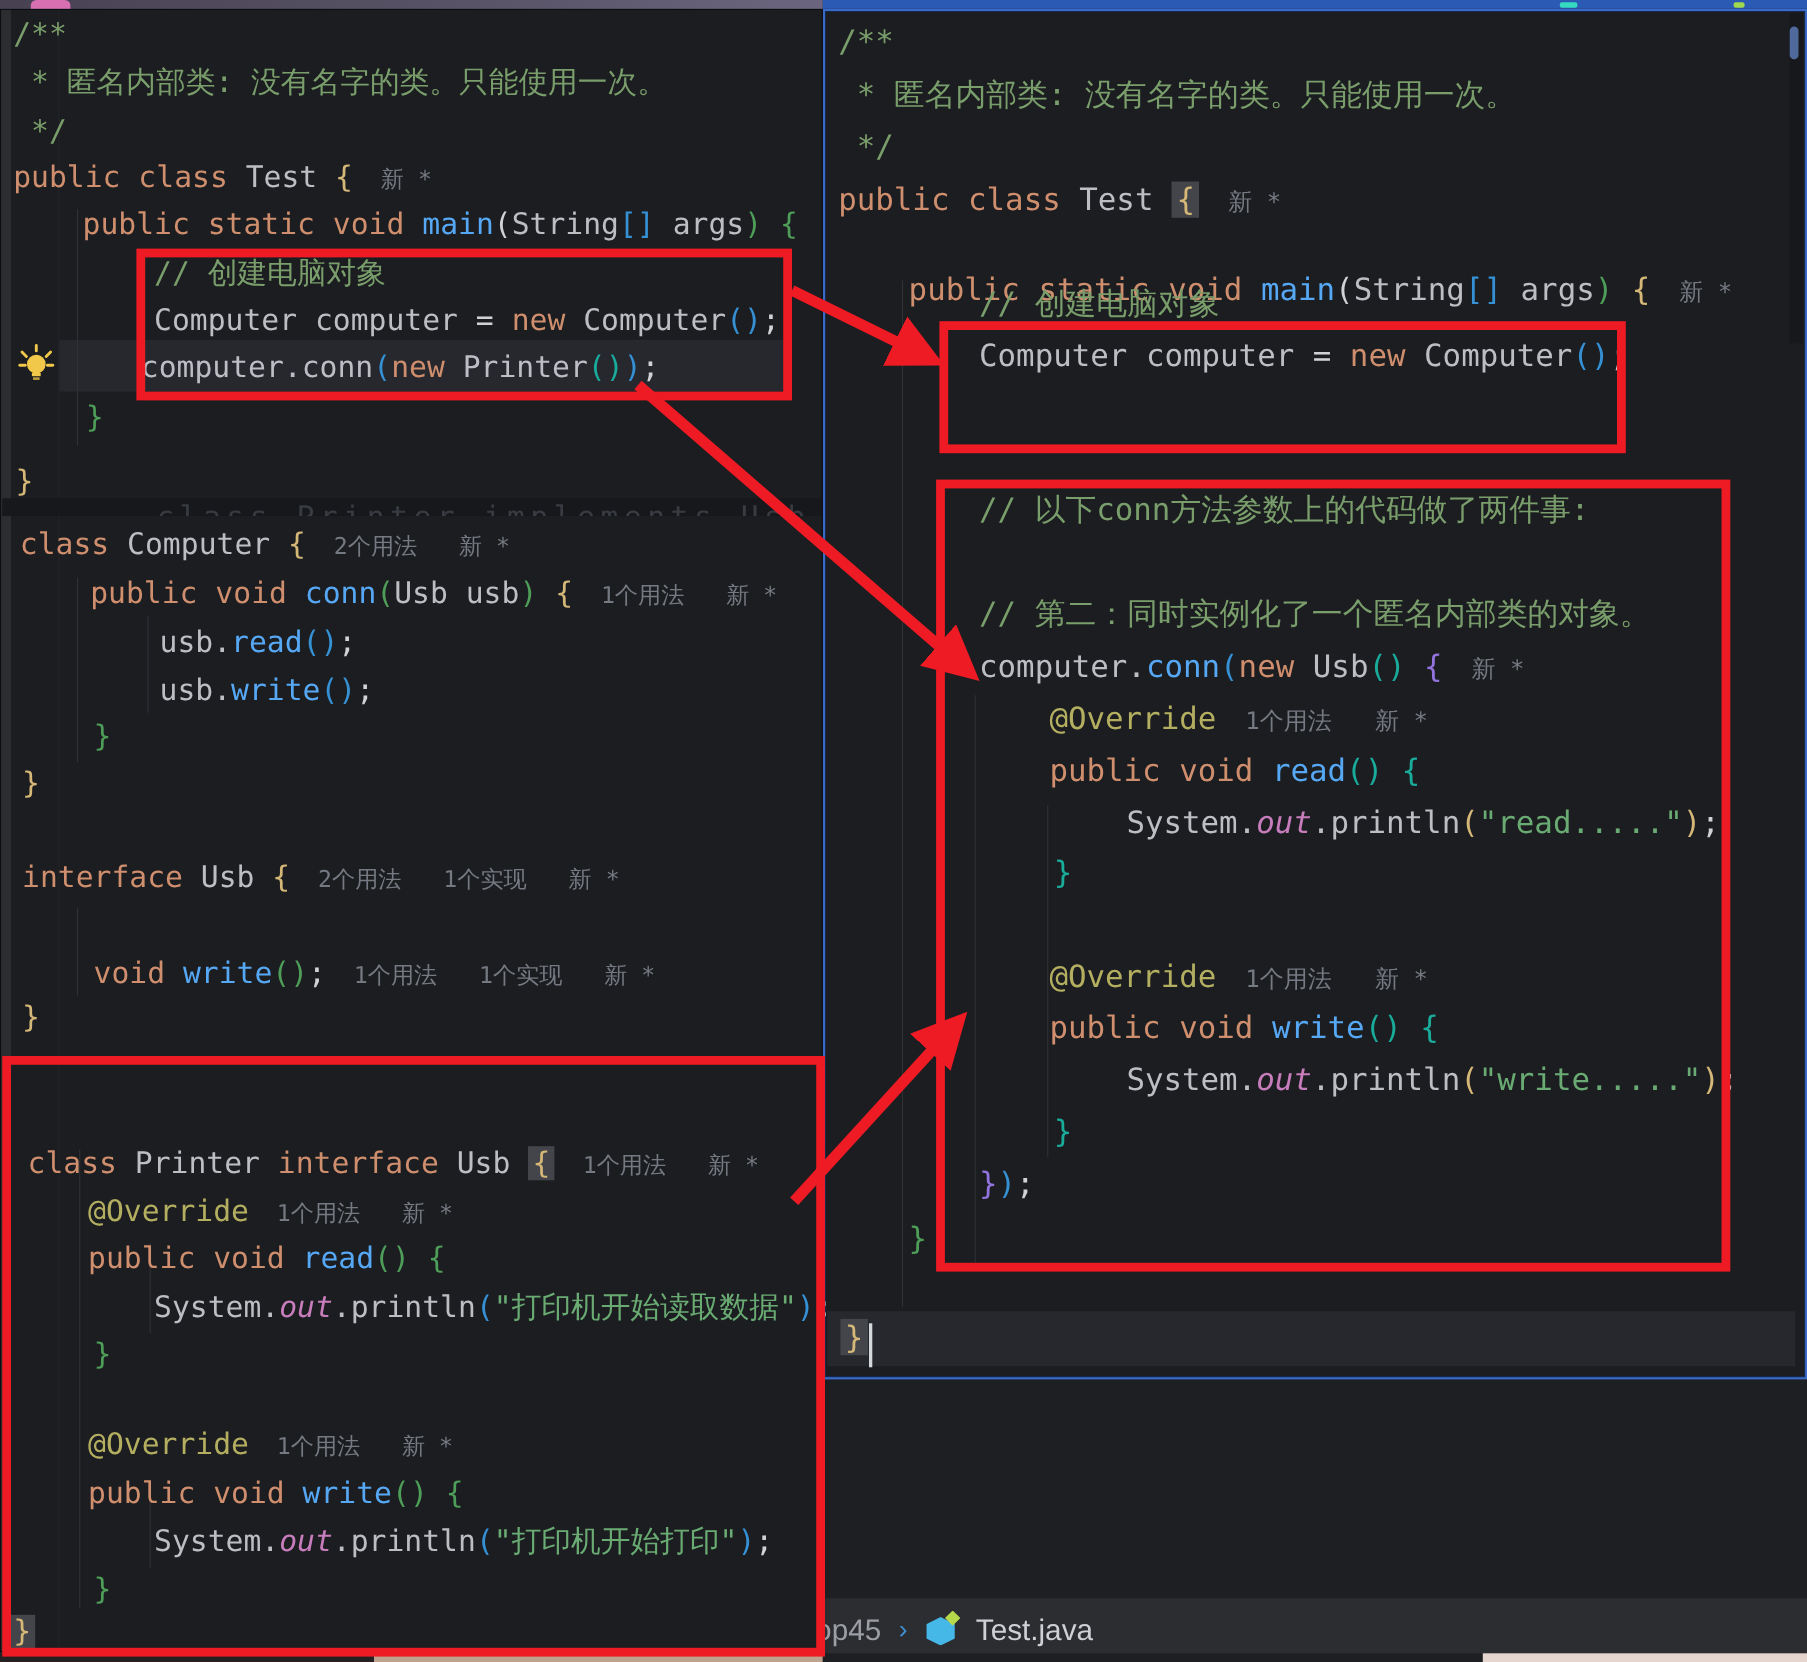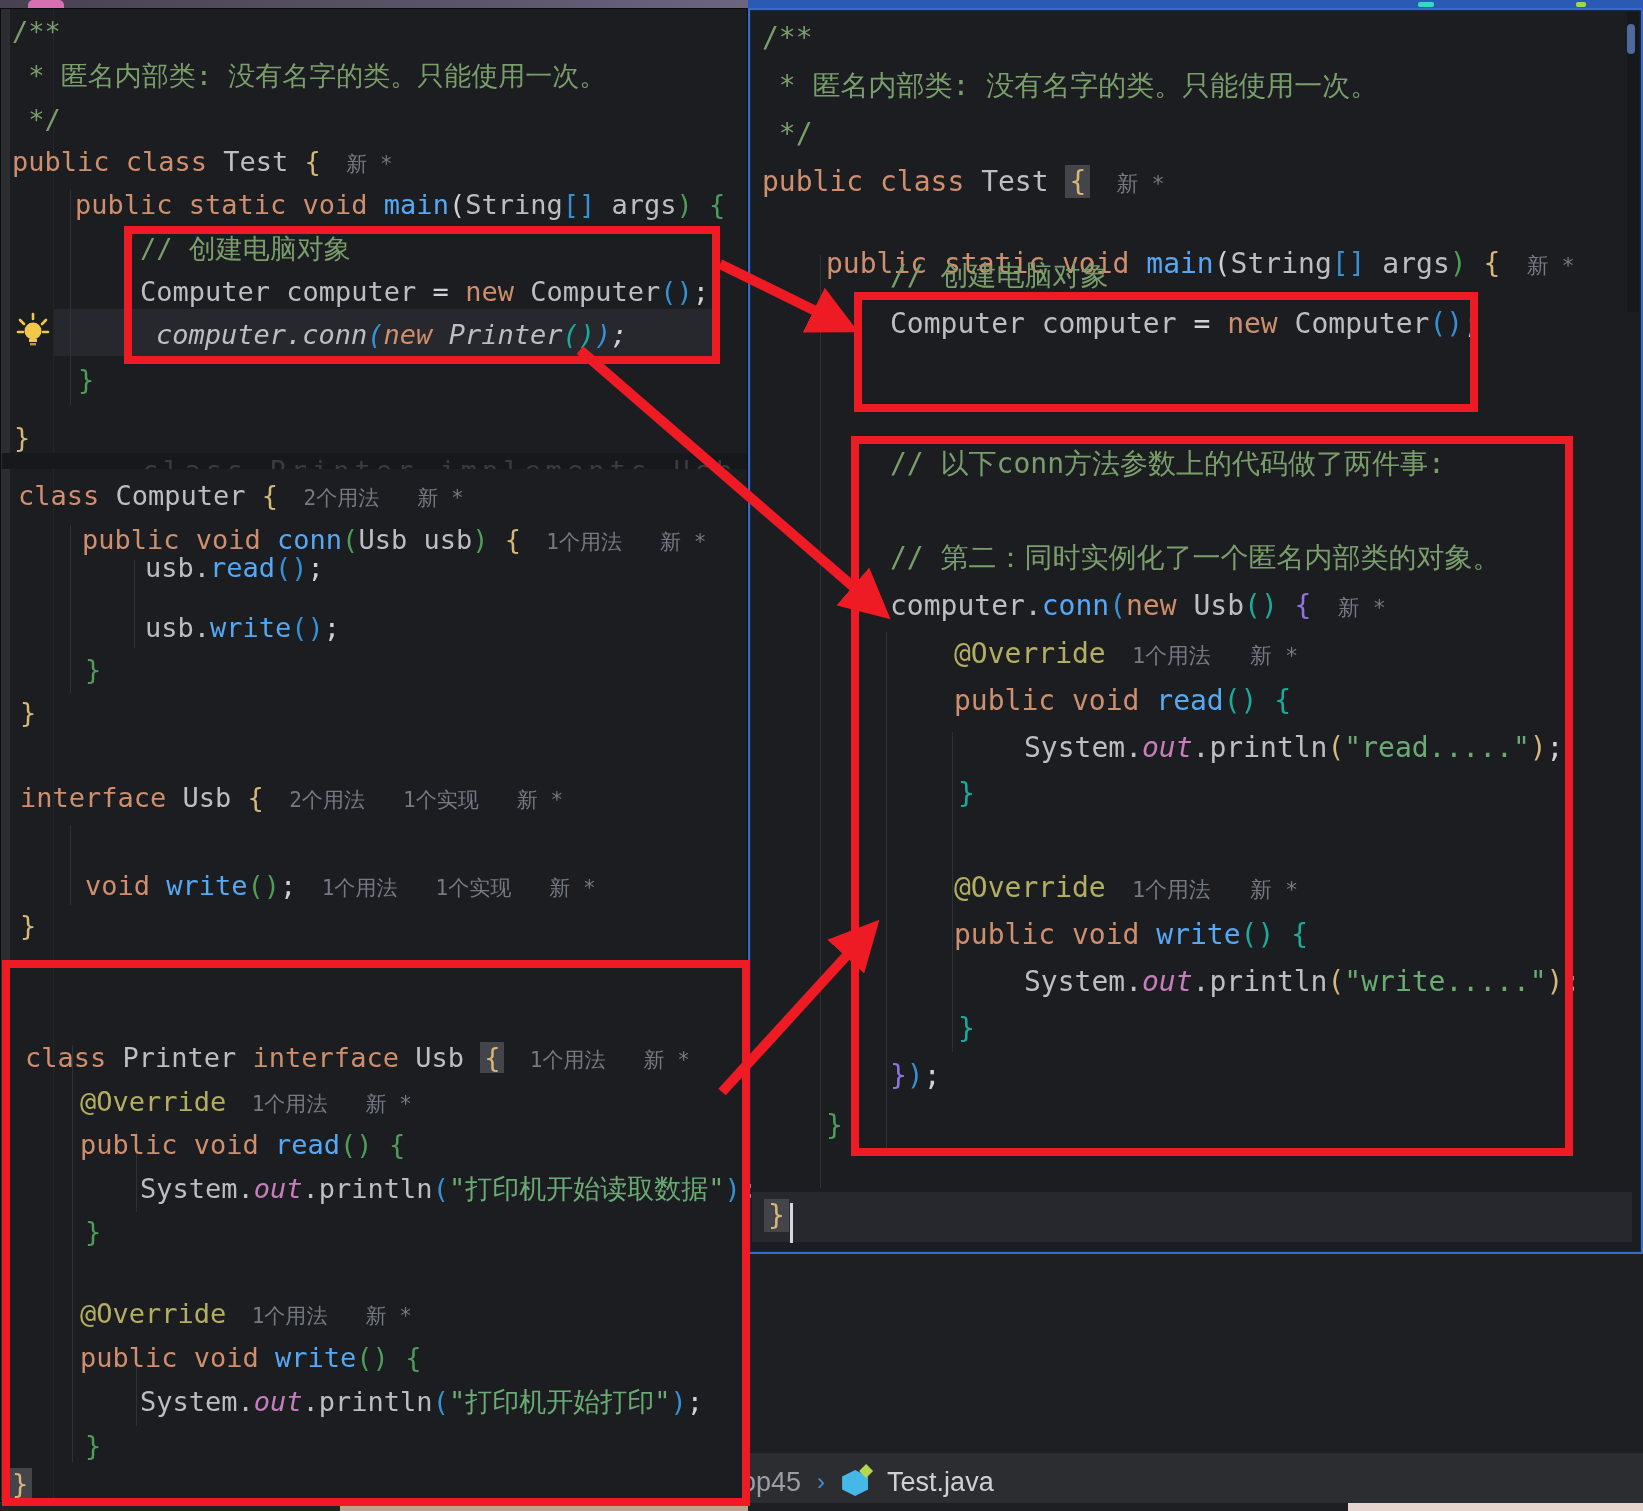--- a/index.html
+++ b/index.html
@@ -138,26 +138,26 @@
       <div class="guide" style="left: 72px; top: 1045px; height: 417px;"></div>
       <div class="guide" style="left: 136px; top: 1130px; height: 82px;"></div>
       <div class="guide" style="left: 136px; top: 1346px; height: 80px;"></div>
       <div class="code-line" style="left: 12px; top: 14px;"><span class="cm">/**</span></div>
       <div class="code-line" style="left: 12px; top: 58px;"><span class="cm"> * 匿名内部类: 没有名字的类。只能使用一次。</span></div>
       <div class="code-line" style="left: 12px; top: 102px;"><span class="cm"> */</span></div>
       <div class="code-line" style="left: 12px; top: 144px;"><span class="kw">public class </span><span class="pl">Test </span><span class="by">{</span><span class="hint">  新 *</span></div>
       <div class="code-line" style="left: 75px; top: 187px;"><span class="kw">public static void </span><span class="mb">main</span><span class="wh">(</span><span class="pl">String</span><span class="bb">[] </span><span class="pl">args</span><span class="gr">) </span><span class="gr">{</span></div>
       <div class="code-line" style="left: 140px; top: 231px;"><span class="cm">// 创建电脑对象</span></div>
       <div class="code-line" style="left: 140px; top: 274px;"><span class="pl">Computer computer </span><span class="wh">= </span><span class="kw">new </span><span class="pl">Computer</span><span class="bb">()</span><span class="wh">;</span></div>
-      <div class="code-line" style="left: 156px; top: 317px; font-style: italic;"><span class="pl">computer.conn</span><span class="bb">(</span><span class="kw">new </span><span class="pl">Printer</span><span class="te">()</span><span class="bb">)</span><span class="wh">;</span></div>
+      <div class="code-line" style="left: 128px; top: 317px;"><span class="pl">computer.conn</span><span class="bb">(</span><span class="kw">new </span><span class="pl">Printer</span><span class="te">()</span><span class="bb">)</span><span class="wh">;</span></div>
       <div class="code-line" style="left: 78px; top: 362px;"><span class="gr">}</span></div>
       <div class="code-line" style="left: 14px; top: 420px;"><span class="by">}</span></div>
       <div class="code-line" style="left: 18px; top: 478px; text-align: right;"><span class="kw">class </span><span class="pl">Computer </span><span class="by">{</span><span class="hint">  2个用法   新 *</span></div>
       <div class="code-line" style="left: 82px; top: 522px;"><span class="kw">public void </span><span class="mb">conn</span><span class="gr">(</span><span class="pl">Usb usb</span><span class="gr">) </span><span class="by">{</span><span class="hint">  1个用法   新 *</span></div>
-      <div class="code-line" style="left: 145px; top: 550px;"><span class="pl">usb.</span><span class="mb">read</span><span class="bb">()</span><span class="wh">;</span></div>
+      <div class="code-line" style="left: 145px; top: 567px;"><span class="pl">usb.</span><span class="mb">read</span><span class="bb">()</span><span class="wh">;</span></div>
       <div class="code-line" style="left: 145px; top: 610px;"><span class="pl">usb.</span><span class="mb">write</span><span class="bb">()</span><span class="wh">;</span></div>
       <div class="code-line" style="left: 85px; top: 652px;"><span class="gr">}</span></div>
       <div class="code-line" style="left: 20px; top: 695px;"><span class="by">}</span></div>
       <div class="code-line" style="left: 20px; top: 780px;"><span class="kw">interface </span><span class="pl">Usb </span><span class="by">{</span><span class="hint">  2个用法   1个实现   新 *</span></div>
       <div class="code-line" style="left: 85px; top: 868px;"><span class="kw">void </span><span class="mb">write</span><span class="gr">()</span><span class="wh">;</span><span class="hint">  1个用法   1个实现   新 *</span></div>
       <div class="code-line" style="left: 20px; top: 908px;"><span class="by">}</span></div>
       <div class="code-line" style="left: 25px; top: 1040px;"><span class="kw">class </span><span class="pl">Printer </span><span class="kw">interface </span><span class="pl">Usb </span><span class="byh">{</span><span class="hint">  1个用法   新 *</span></div>
       <div class="code-line" style="left: 80px; top: 1084px;"><span class="an">@Override</span><span class="hint">  1个用法   新 *</span></div>
       <div class="code-line" style="left: 80px; top: 1127px;"><span class="kw">public void </span><span class="mb">read</span><span class="gr">() </span><span class="gr">{</span></div>
       <div class="code-line" style="left: 140px; top: 1171px;"><span class="pl">System.</span><span class="fd">out</span><span class="pl">.println</span><span class="bb">(</span><span class="st">"打印机开始读取数据"</span><span class="bb">)</span><span class="wh">;</span></div>

